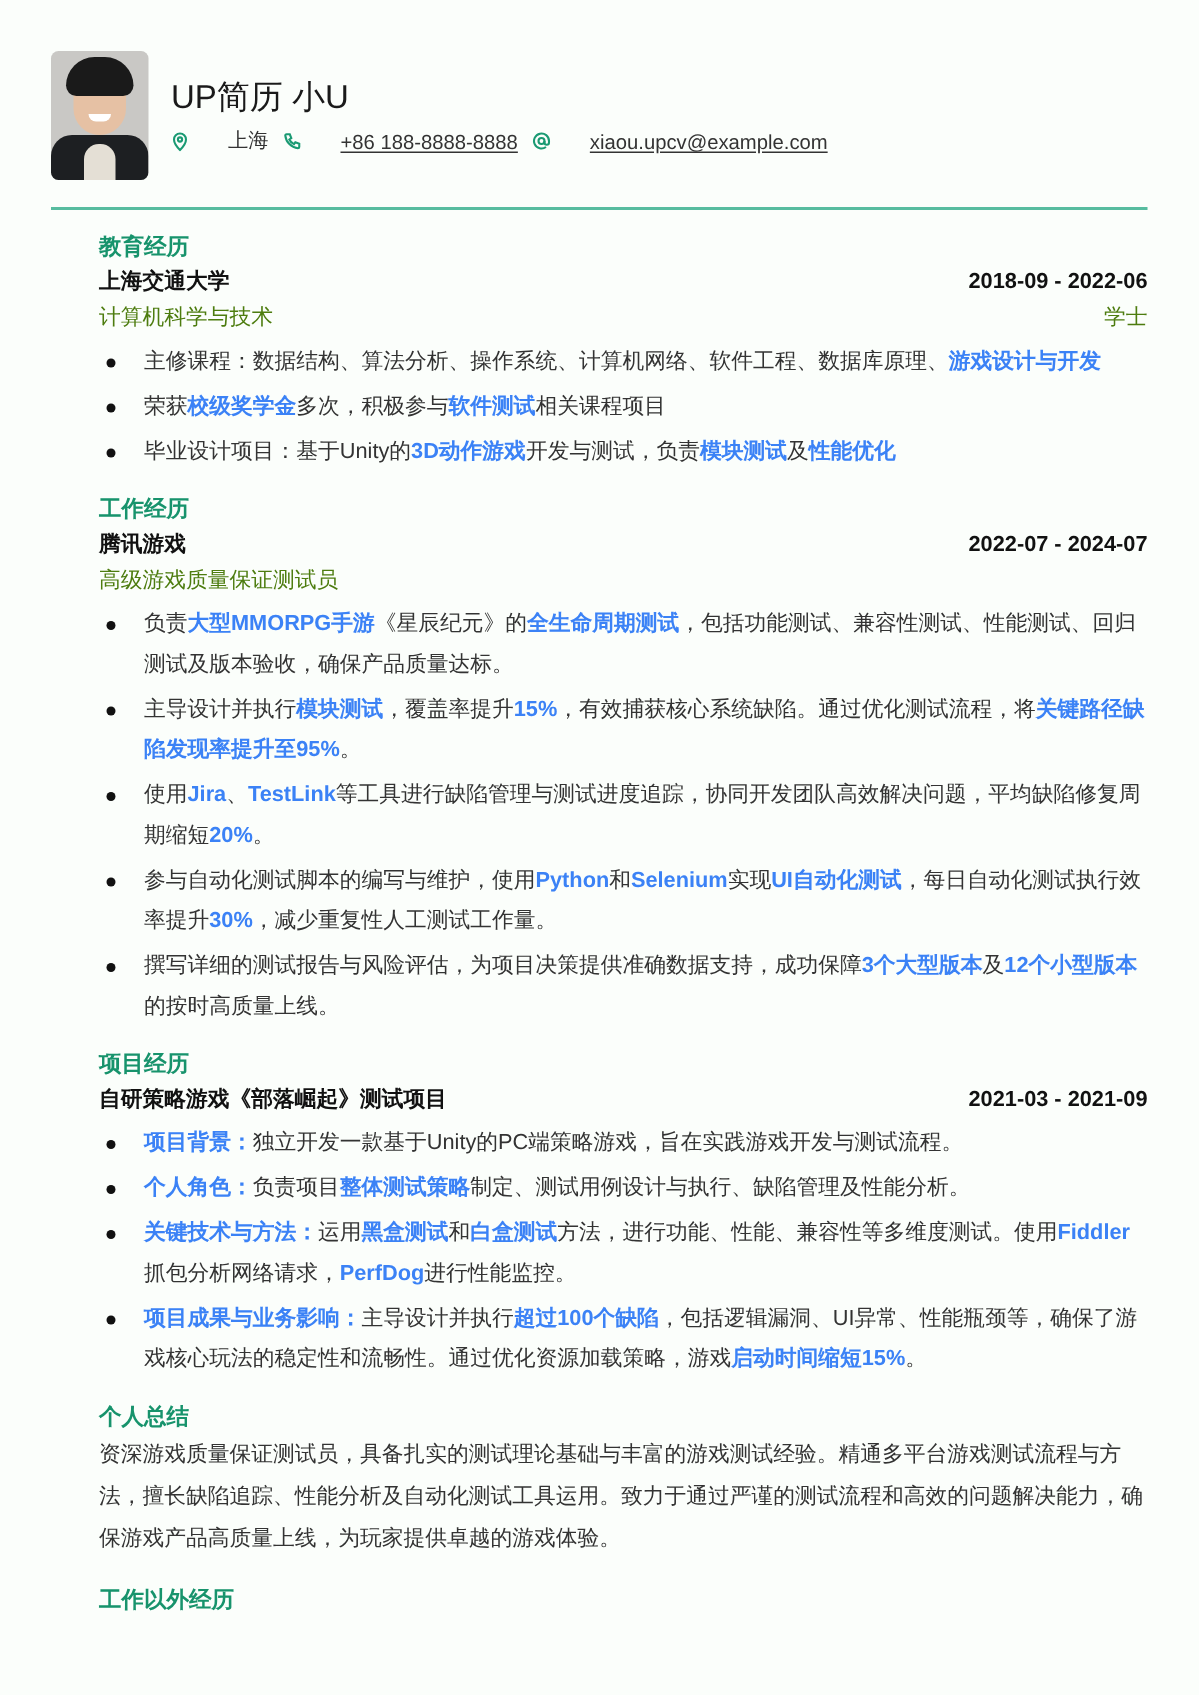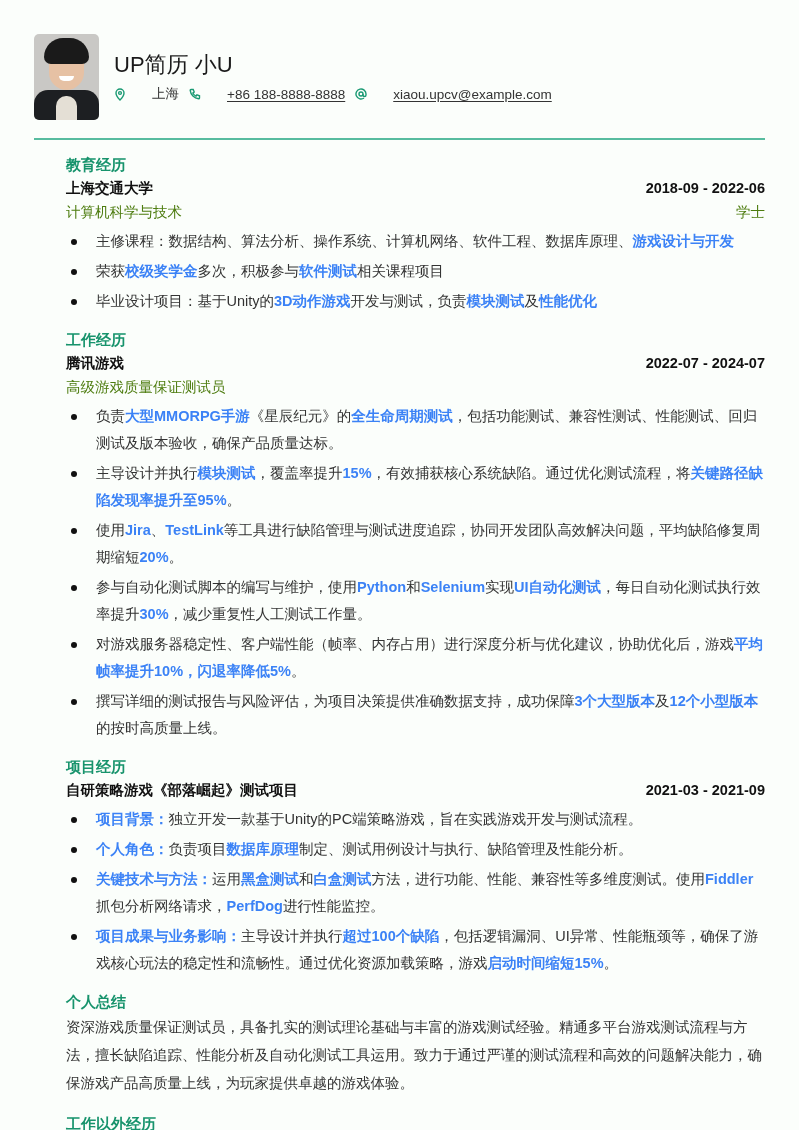--- a/index.html
+++ b/index.html
@@ -122,34 +122,33 @@
       <span class="date">2022-07 - 2024-07</span>
     </div>
     <div class="row">
       <span class="sub">高级游戏质量保证测试员</span>
     </div>
     <ul class="bullets">
         <li><span>负责</span><b>大型MMORPG手游</b><span>《星辰纪元》的</span><b>全生命周期测试</b><span>，包括功能测试、兼容性测试、性能测试、回归测试及版本验收，确保产品质量达标。</span></li>
         <li><span>主导设计并执行</span><b>模块测试</b><span>，覆盖率提升</span><b>15%</b><span>，有效捕获核心系统缺陷。通过优化测试流程，将</span><b>关键路径缺陷发现率提升至95%</b><span>。</span></li>
         <li><span>使用</span><b>Jira</b><span>、</span><b>TestLink</b><span>等工具进行缺陷管理与测试进度追踪，协同开发团队高效解决问题，平均缺陷修复周期缩短</span><b>20%</b><span>。</span></li>
         <li><span>参与自动化测试脚本的编写与维护，使用</span><b>Python</b><span>和</span><b>Selenium</b><span>实现</span><b>UI自动化测试</b><span>，每日自动化测试执行效率提升</span><b>30%</b><span>，减少重复性人工测试工作量。</span></li>
-        <li><span>对游戏服务器稳定性、客户端性能（帧率、内存占用）进行深度分析与优化建议，协助优化后，游戏</span><b>平均帧率提升10%，闪退率降低5%</b><span>。</span></li>
         <li><span>撰写详细的测试报告与风险评估，为项目决策提供准确数据支持，成功保障</span><b>3个大型版本</b><span>及</span><b>12个小型版本</b><span>的按时高质量上线。</span></li>
       </ul>
   </div>
 
   <div class="section">
     <div class="sec-title">项目经历</div>
     <div class="row">
       <span class="org">自研策略游戏《部落崛起》测试项目</span>
       <span class="date">2021-03 - 2021-09</span>
     </div>
     <ul class="bullets">
         <li><b>项目背景：</b><span>独立开发一款基于Unity的PC端策略游戏，旨在实践游戏开发与测试流程。</span></li>
-        <li><b>个人角色：</b><span>负责项目</span><b>数据库原理</b><span>制定、测试用例设计与执行、缺陷管理及性能分析。</span></li>
+        <li><b>个人角色：</b><span>负责项目</span><b>整体测试策略</b><span>制定、测试用例设计与执行、缺陷管理及性能分析。</span></li>
         <li><b>关键技术与方法：</b><span>运用</span><b>黑盒测试</b><span>和</span><b>白盒测试</b><span>方法，进行功能、性能、兼容性等多维度测试。使用</span><b>Fiddler</b><span>抓包分析网络请求，</span><b>PerfDog</b><span>进行性能监控。</span></li>
         <li><b>项目成果与业务影响：</b><span>主导设计并执行</span><b>超过100个缺陷</b><span>，包括逻辑漏洞、UI异常、性能瓶颈等，确保了游戏核心玩法的稳定性和流畅性。通过优化资源加载策略，游戏</span><b>启动时间缩短15%</b><span>。</span></li>
       </ul>
   </div>
 
   <div class="section">
     <div class="sec-title">个人总结</div>
     <div class="para">资深游戏质量保证测试员，具备扎实的测试理论基础与丰富的游戏测试经验。精通多平台游戏测试流程与方法，擅长缺陷追踪、性能分析及自动化测试工具运用。致力于通过严谨的测试流程和高效的问题解决能力，确保游戏产品高质量上线，为玩家提供卓越的游戏体验。</div>
   </div>
 

